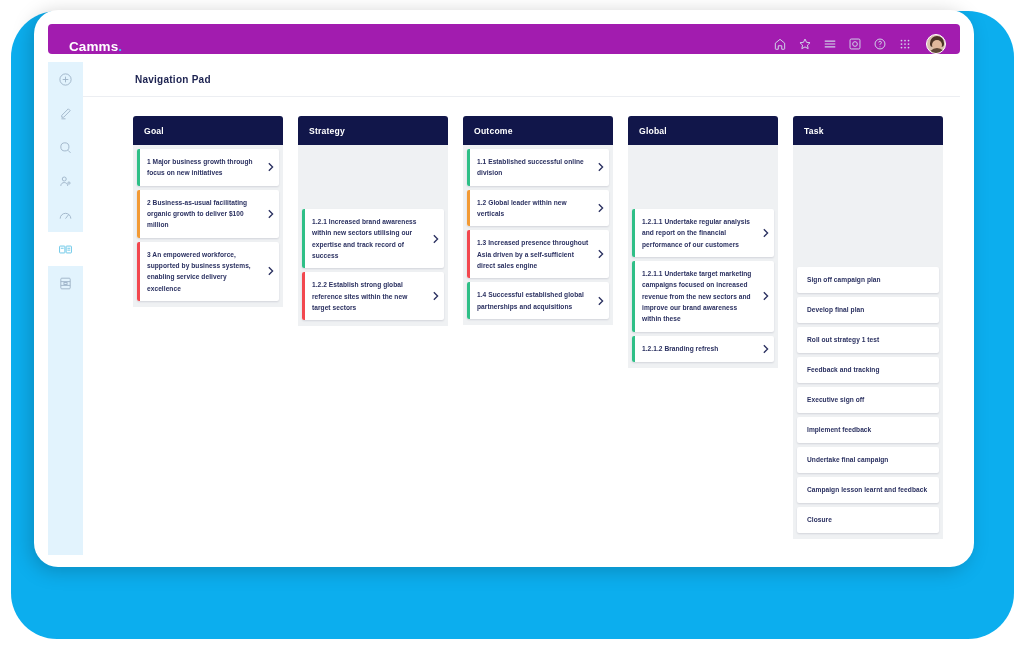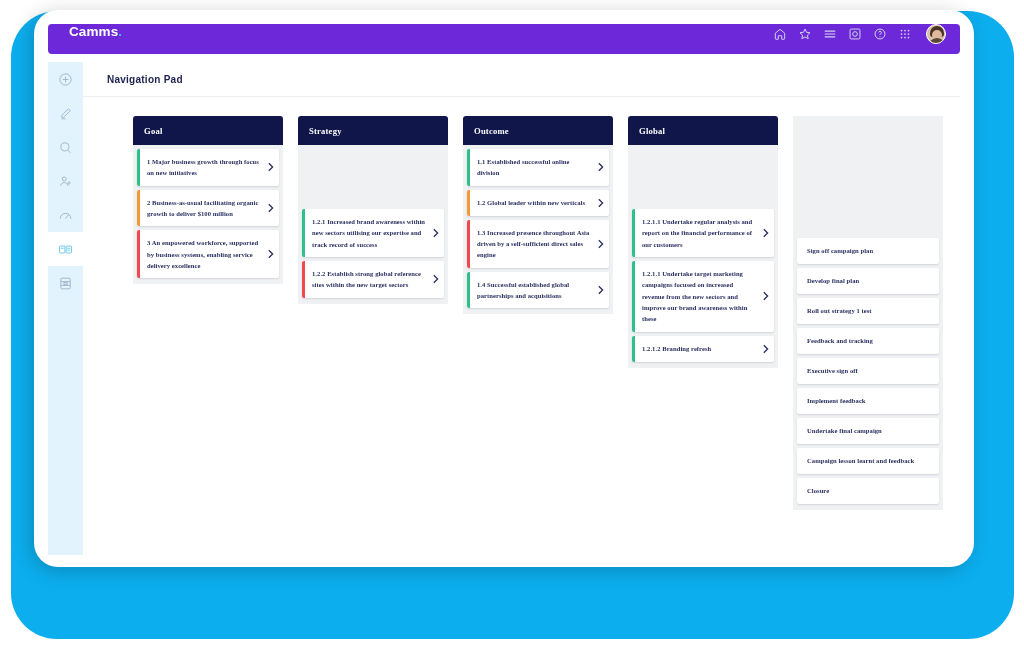--- a/index.html
+++ b/index.html
@@ -32,23 +32,23 @@
     width: 940px; height: 557px;
     background: #ffffff;
     border-radius: 24px;
     overflow: hidden;
   }
 
   
   #appbar {
     position: absolute; left: 14px; top: 14px;
     width: 912px; height: 30px;
-    background: #6d28d9;
+    background: #a21caf;
     border-radius: 4px;
-    display: flex; align-items: flex-start;
+    display: flex; align-items: flex-end;
   }
   #brand {
     margin-left: 21px;
     color: #ffffff;
     font-size: 13.5px;
     font-weight: bold;
     letter-spacing: .1px;
   }
   #brand .dot { color: #35c5f2; }
   #appbar-icons {
@@ -105,35 +105,35 @@
 
   
   #page-header {
     position: absolute; left: 49px; top: 52px;
     width: 877px; height: 35px;
     background: #ffffff;
     border-bottom: 1px solid #eceef2;
     display: flex; align-items: center;
   }
   #page-title {
-    margin-left: 24px;
+    margin-left: 52px;
     font-size: 10px; font-weight: bold;
     color: #1c2250; letter-spacing: .25px;
   }
 
   
   #board {
     position: absolute; left: 49px; top: 87px;
     width: 877px; height: 458px;
     background: #ffffff;
     display: flex;
     gap: 15px;
     padding: 19px 0 0 50px;
   }
-  .column { width: 150px; display: flex; flex-direction: column; font-family: Liberation Serif, serif; }
+  .column { width: 150px; display: flex; flex-direction: column; }
   .col-header {
     height: 29px;
     background: #11164a;
     border-radius: 3px 3px 0 0;
     display: flex; align-items: center;
     padding-left: 11px;
     color: #ffffff;
     font-size: 8.6px; font-weight: bold;
     letter-spacing: .2px;
   }
@@ -417,20 +417,21 @@
             <div class="txt">1.2.1.2 Branding refresh</div>
             <div class="chev">
               <svg width="7" height="10" viewBox="0 0 8 12" fill="none" stroke="currentColor" stroke-width="1.6">
                 <path d="m2 1.5 4.5 4.5L2 10.5"></path>
               </svg>
             </div>
           </div>
         </div>
       </div>
       <div class="column">
+        <div class="col-header">Task</div>
         <div class="col-body">
           <div class="spacer" style="height: 114px;"></div>
           <div class="card plain">
             <div class="txt">Sign off campaign plan</div>
           </div>
           <div class="card plain">
             <div class="txt">Develop final plan</div>
           </div>
           <div class="card plain">
             <div class="txt">Roll out strategy 1 test</div>

